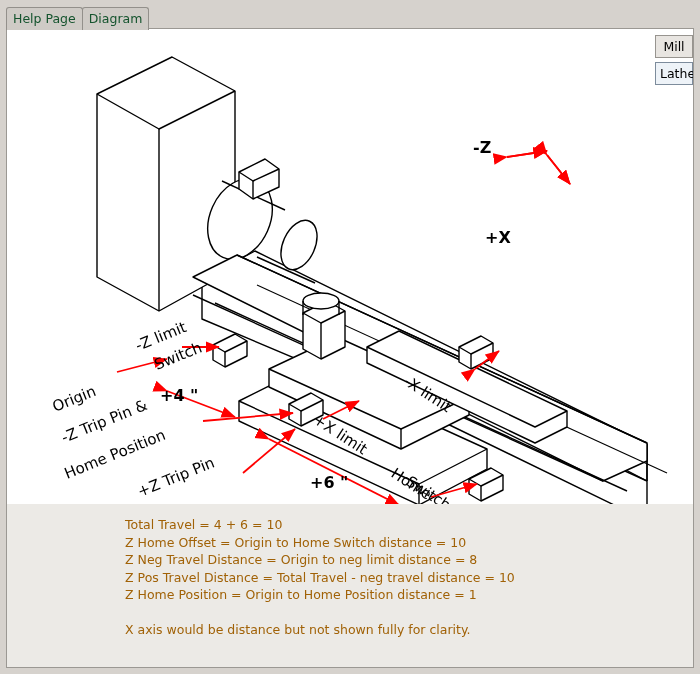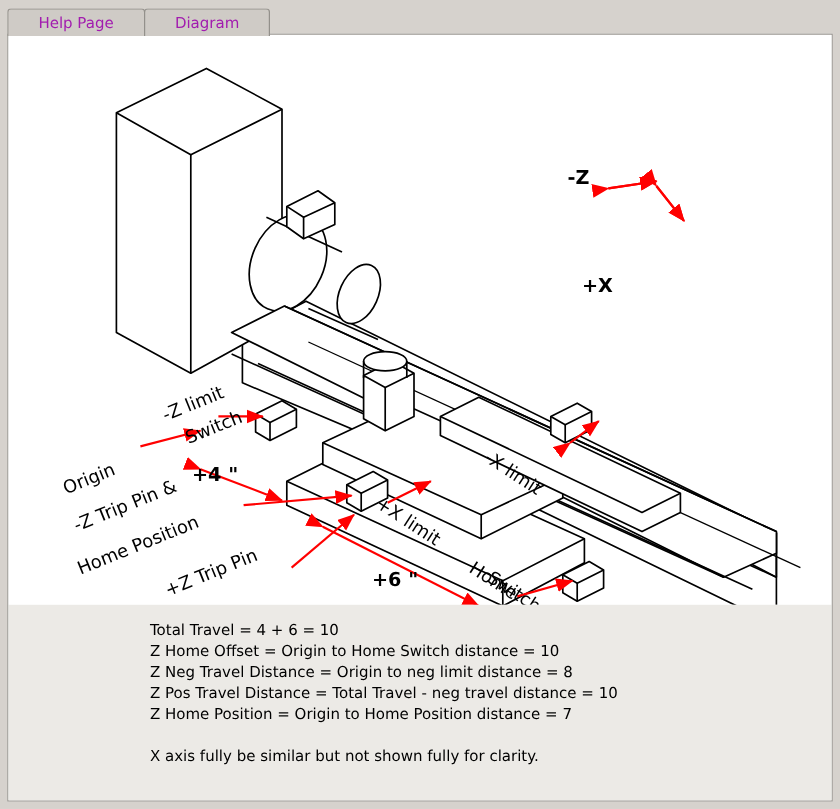--- a/index.html
+++ b/index.html
@@ -25,23 +25,23 @@
     left: 6px;
     top: 3px;
     height: 27px;
     display: flex;
     align-items: flex-end;
     z-index: 5;
   }
   .tab {
     height: 22px;
     line-height: 22px;
-    padding: 0 25px;
+    padding: 0 6px;
     font-size: 12.5px;
-    color: #a21caf;
+    color: #14532d;
     background: #cfcbc6;
     border: 1px solid #93908b;
     border-bottom: none;
     border-radius: 3px 3px 0 0;
     margin-right: -1px;
     cursor: default;
     white-space: nowrap;
   }
   .tab.selected {
     background: #f1efec;
@@ -109,21 +109,21 @@
     width: 686px;
     height: 163px;
     background: #eceae6;
     box-sizing: border-box;
     padding: 12px 0 0 118px;
   }
   .notes p {
     margin: 0;
     font-size: 12.5px;
     line-height: 17.5px;
-    color: #000000;
+    color: #a16207;
     white-space: pre;
   }
   .notes .gap { height: 17px; }
 
   
   .lbl {
     font-family: "DejaVu Sans", sans-serif;
     font-size: 15px;
     fill: #000;
   }
@@ -139,20 +139,24 @@
 
 <div id="app">
 
   <div class="tabbar">
     <div class="tab">Help Page</div>
     <div class="tab">Diagram</div>
   </div>
 
   <div class="panel">
 
+    <div class="sidebtns">
+      <div class="sidebtn">Mill</div>
+      <div class="sidebtn active">Lathe</div>
+    </div>
 
     <div class="canvas">
       <svg width="686" height="475" viewBox="0 0 686 475">
         <g fill="none" stroke="#000" stroke-width="1.4" stroke-linejoin="round">
 
           <polygon points="195,250 430,342 640,452 640,492 420,385 195,290" fill="#ffffff"></polygon>
           <polyline points="195,250 248,222 640,415 640,452"></polyline>
           <line x1="640" y1="415" x2="640" y2="452"></line>
           <polyline points="248,222 248,222"></polyline>
 
@@ -270,19 +274,19 @@
           <text class="lbl" x="400" y="484" transform="rotate(33 400 484)">+Z limit</text>
         </g>
       </svg>
     </div>
 
     <div class="notes">
       <p>Total Travel = 4 + 6 = 10</p>
       <p>Z Home Offset = Origin to Home Switch distance = 10</p>
       <p>Z Neg Travel Distance = Origin to neg limit distance = 8</p>
       <p>Z Pos Travel Distance = Total Travel - neg travel distance = 10</p>
-      <p>Z Home Position = Origin to Home Position distance = 7</p>
+      <p>Z Home Position = Origin to Home Position distance = 1</p>
       <div class="gap"></div>
-      <p>X axis fully be similar but not shown fully for clarity.</p>
+      <p>X axis would be distance but not shown fully for clarity.</p>
     </div>
 
   </div>
 </div>
 
 </body></html>

